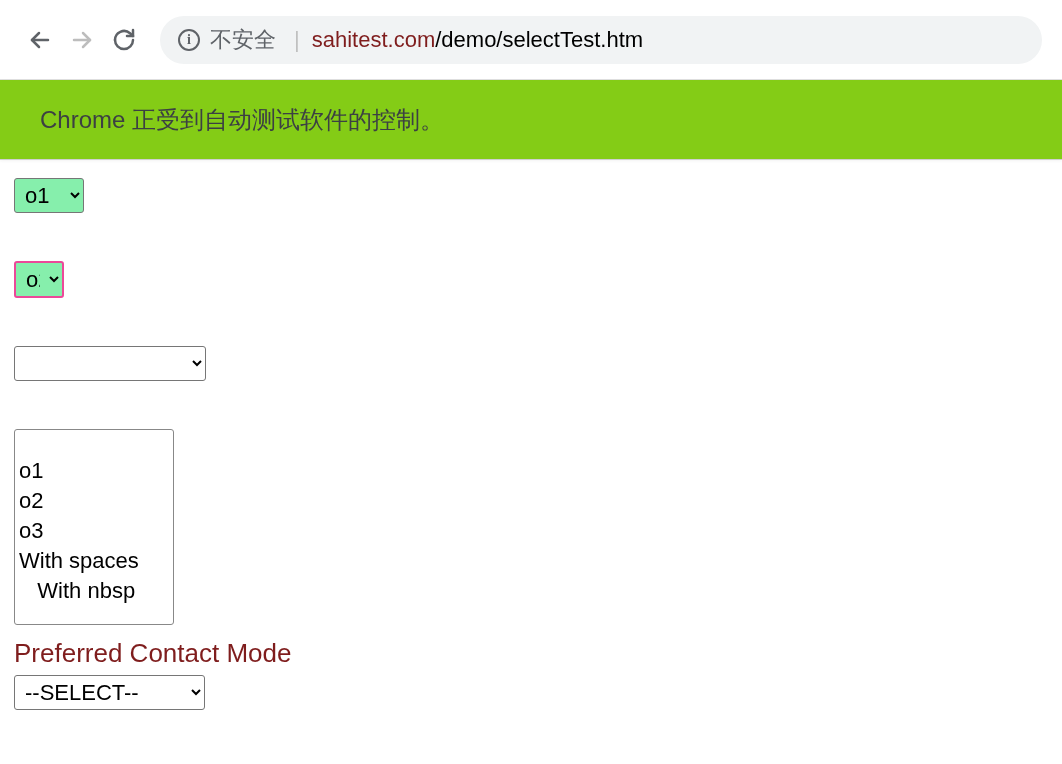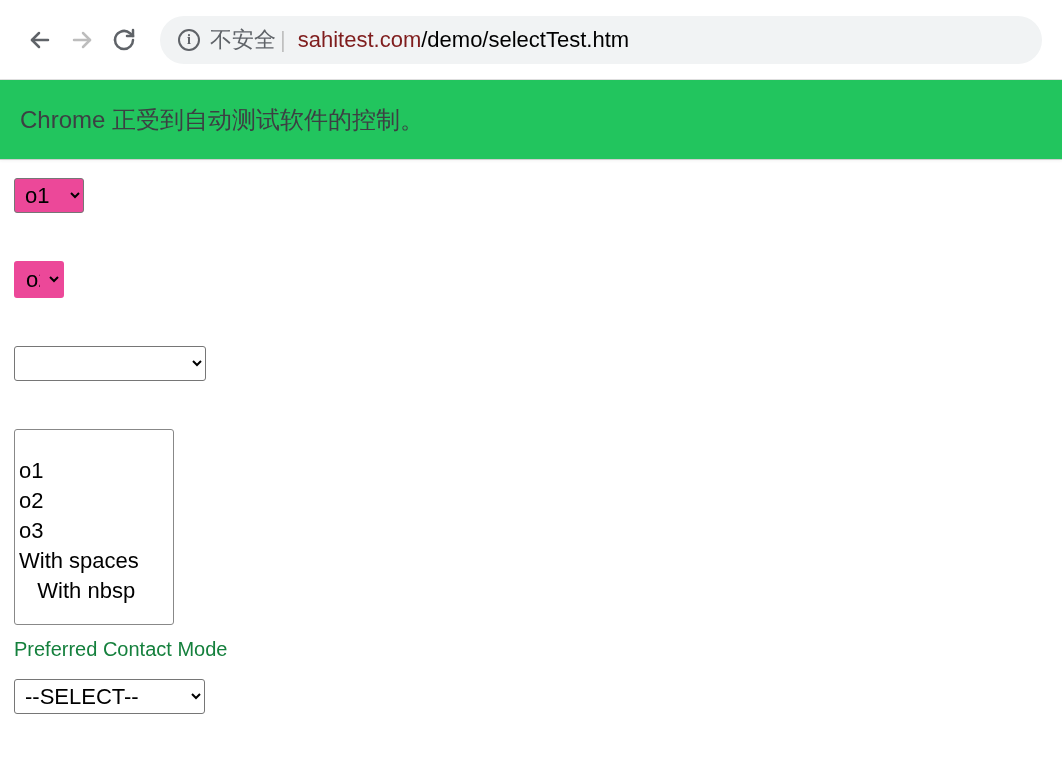--- a/index.html
+++ b/index.html
@@ -68,53 +68,53 @@
       border-radius: 50%;
       display: flex;
       align-items: center;
       justify-content: center;
       font-size: 14px;
       font-weight: bold;
       margin-right: 10px;
       font-family: Georgia, serif;
     }
     .insecure-text {
-      margin-right: 4px;
+      margin-right: 18px;
       text-align: center;
     }
     .divider {
       color: #c0c0c0;
       margin-right: 12px;
     }
     .url-host {
       color: #7f1d1d;
     }
     .url-path {
       color: #000000;
     }
     .automation-banner {
       height: 80px;
-      background: #22c55e;
+      background: #84cc16;
       border-bottom: 1px solid #d0d0d0;
       box-shadow: 0 1px 3px rgba(0,0,0,0.05);
       display: flex;
       align-items: center;
-      padding-left: 20px;
+      padding-left: 40px;
       font-size: 24px;
       color: #3c4043;
     }
     .page-content {
       padding: 18px 14px;
     }
     select {
       font-size: 22px;
       font-family: inherit;
       border: 1px solid #767676;
       border-radius: 3px;
-      background: #ec4899;
+      background: #86efac;
       padding: 3px 6px;
     }
     .select-row {
       margin-bottom: 48px;
     }
     .select1 {
       width: 70px;
     }
     .select2 {
       width: 50px;
@@ -136,23 +136,23 @@
     }
     .multi-select option {
       padding: 2px 4px;
       font-size: 22px;
       line-height: 1.3;
     }
     .multi-select-wrapper {
       margin-bottom: 12px;
     }
     .section-label {
-      font-size: 20px;
-      color: #15803d;
-      margin-bottom: 18px;
+      font-size: 26px;
+      color: #7f1d1d;
+      margin-bottom: 6px;
     }
     .select5 {
       width: 191px;
       background: #fff;
     }
   </style>
 </head>
 <body>
 
 <div class="browser-chrome">

